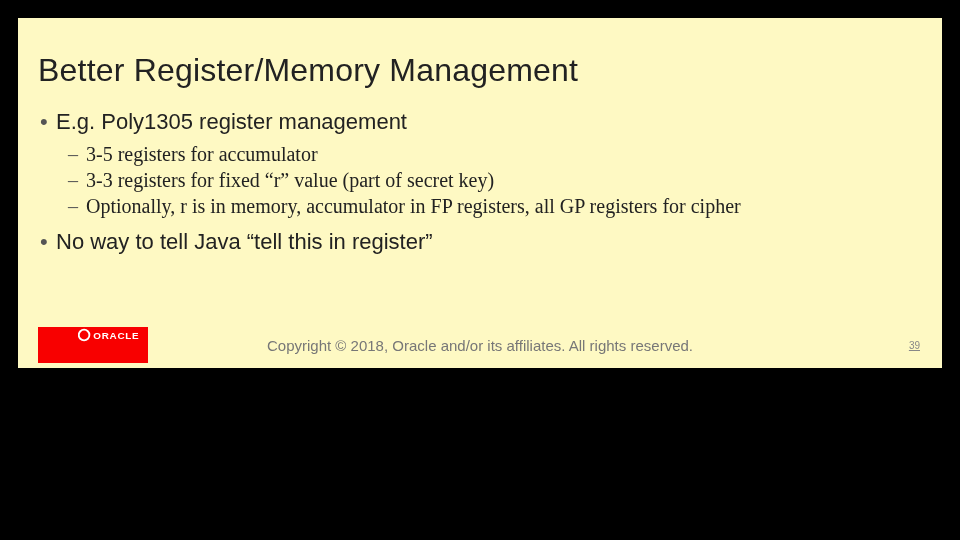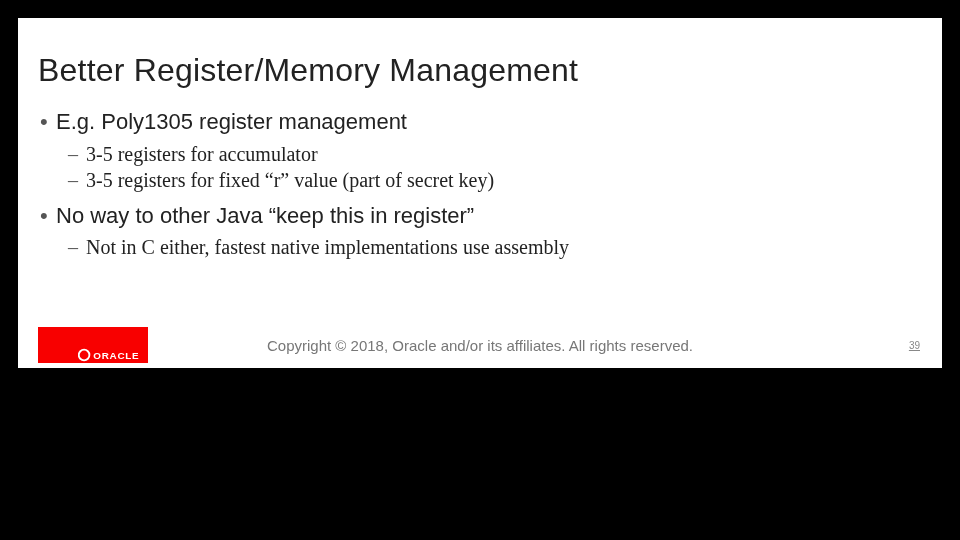--- a/index.html
+++ b/index.html
@@ -1,21 +1,21 @@
 <!DOCTYPE html>
 <html><head>
 <meta charset="utf-8">
 <style>
   * { margin: 0; padding: 0; box-sizing: border-box; }
   html, body { width: 960px; height: 540px; font-family: "Segoe UI", "Helvetica Neue", Arial, sans-serif; background: #000; }
   .slide {
     position: relative;
     width: 960px;
     height: 380px;
-    background: #ffffff;
+    background: #fef9c3;
     border: 18px solid #000;
     border-bottom-width: 12px;
   }
   .content {
     padding: 34px 20px 0 20px;
   }
   .title {
     font-size: 32px;
     font-weight: 400;
     color: #222;
@@ -58,21 +58,21 @@
     height: 46px;
     display: flex;
     align-items: center;
   }
   .logo-box {
     width: 110px;
     height: 36px;
     background: #f80000;
     margin-left: 20px;
     display: flex;
-    align-items: flex-end;
+    align-items: flex-start;
     justify-content: center;
     padding-left: 40px;
   }
   .logo-box svg { display: block; }
   .copyright {
     position: absolute;
     left: 50%;
     transform: translateX(-50%);
     font-size: 15px;
     color: #777;
@@ -90,28 +90,26 @@
 <body>
 
 <div class="slide">
   <div class="content">
     <h1 class="title">Better Register/Memory Management</h1>
     <ul class="bullets">
       <li>
         <span>E.g. Poly1305 register management</span>
         <ul class="sub">
           <li><span>3-5 registers for accumulator</span></li>
-          <li><span>3-5 registers for fixed “r” value (part of secret key)</span></li>
+          <li><span>3-3 registers for fixed “r” value (part of secret key)</span></li>
+          <li><span>Optionally, r is in memory, accumulator in FP registers, all GP registers for cipher</span></li>
         </ul>
       </li>
       <li>
-        <span>No way to other Java “keep this in register”</span>
-        <ul class="sub">
-          <li><span>Not in C either, fastest native implementations use assembly</span></li>
-        </ul>
+        <span>No way to tell Java “tell this in register”</span>
       </li>
     </ul>
   </div>
 
   <div class="footer">
     <div class="logo-box">
       <svg width="92" height="16" viewBox="0 0 92 16">
         <rect x="1" y="1" width="14" height="14" rx="7" ry="7" fill="none" stroke="#fff" stroke-width="2.4"></rect>
         <text x="20" y="13" fill="#fff" font-family="Arial, sans-serif" font-size="13" font-weight="700" letter-spacing="1">ORACLE</text>
       </svg>

